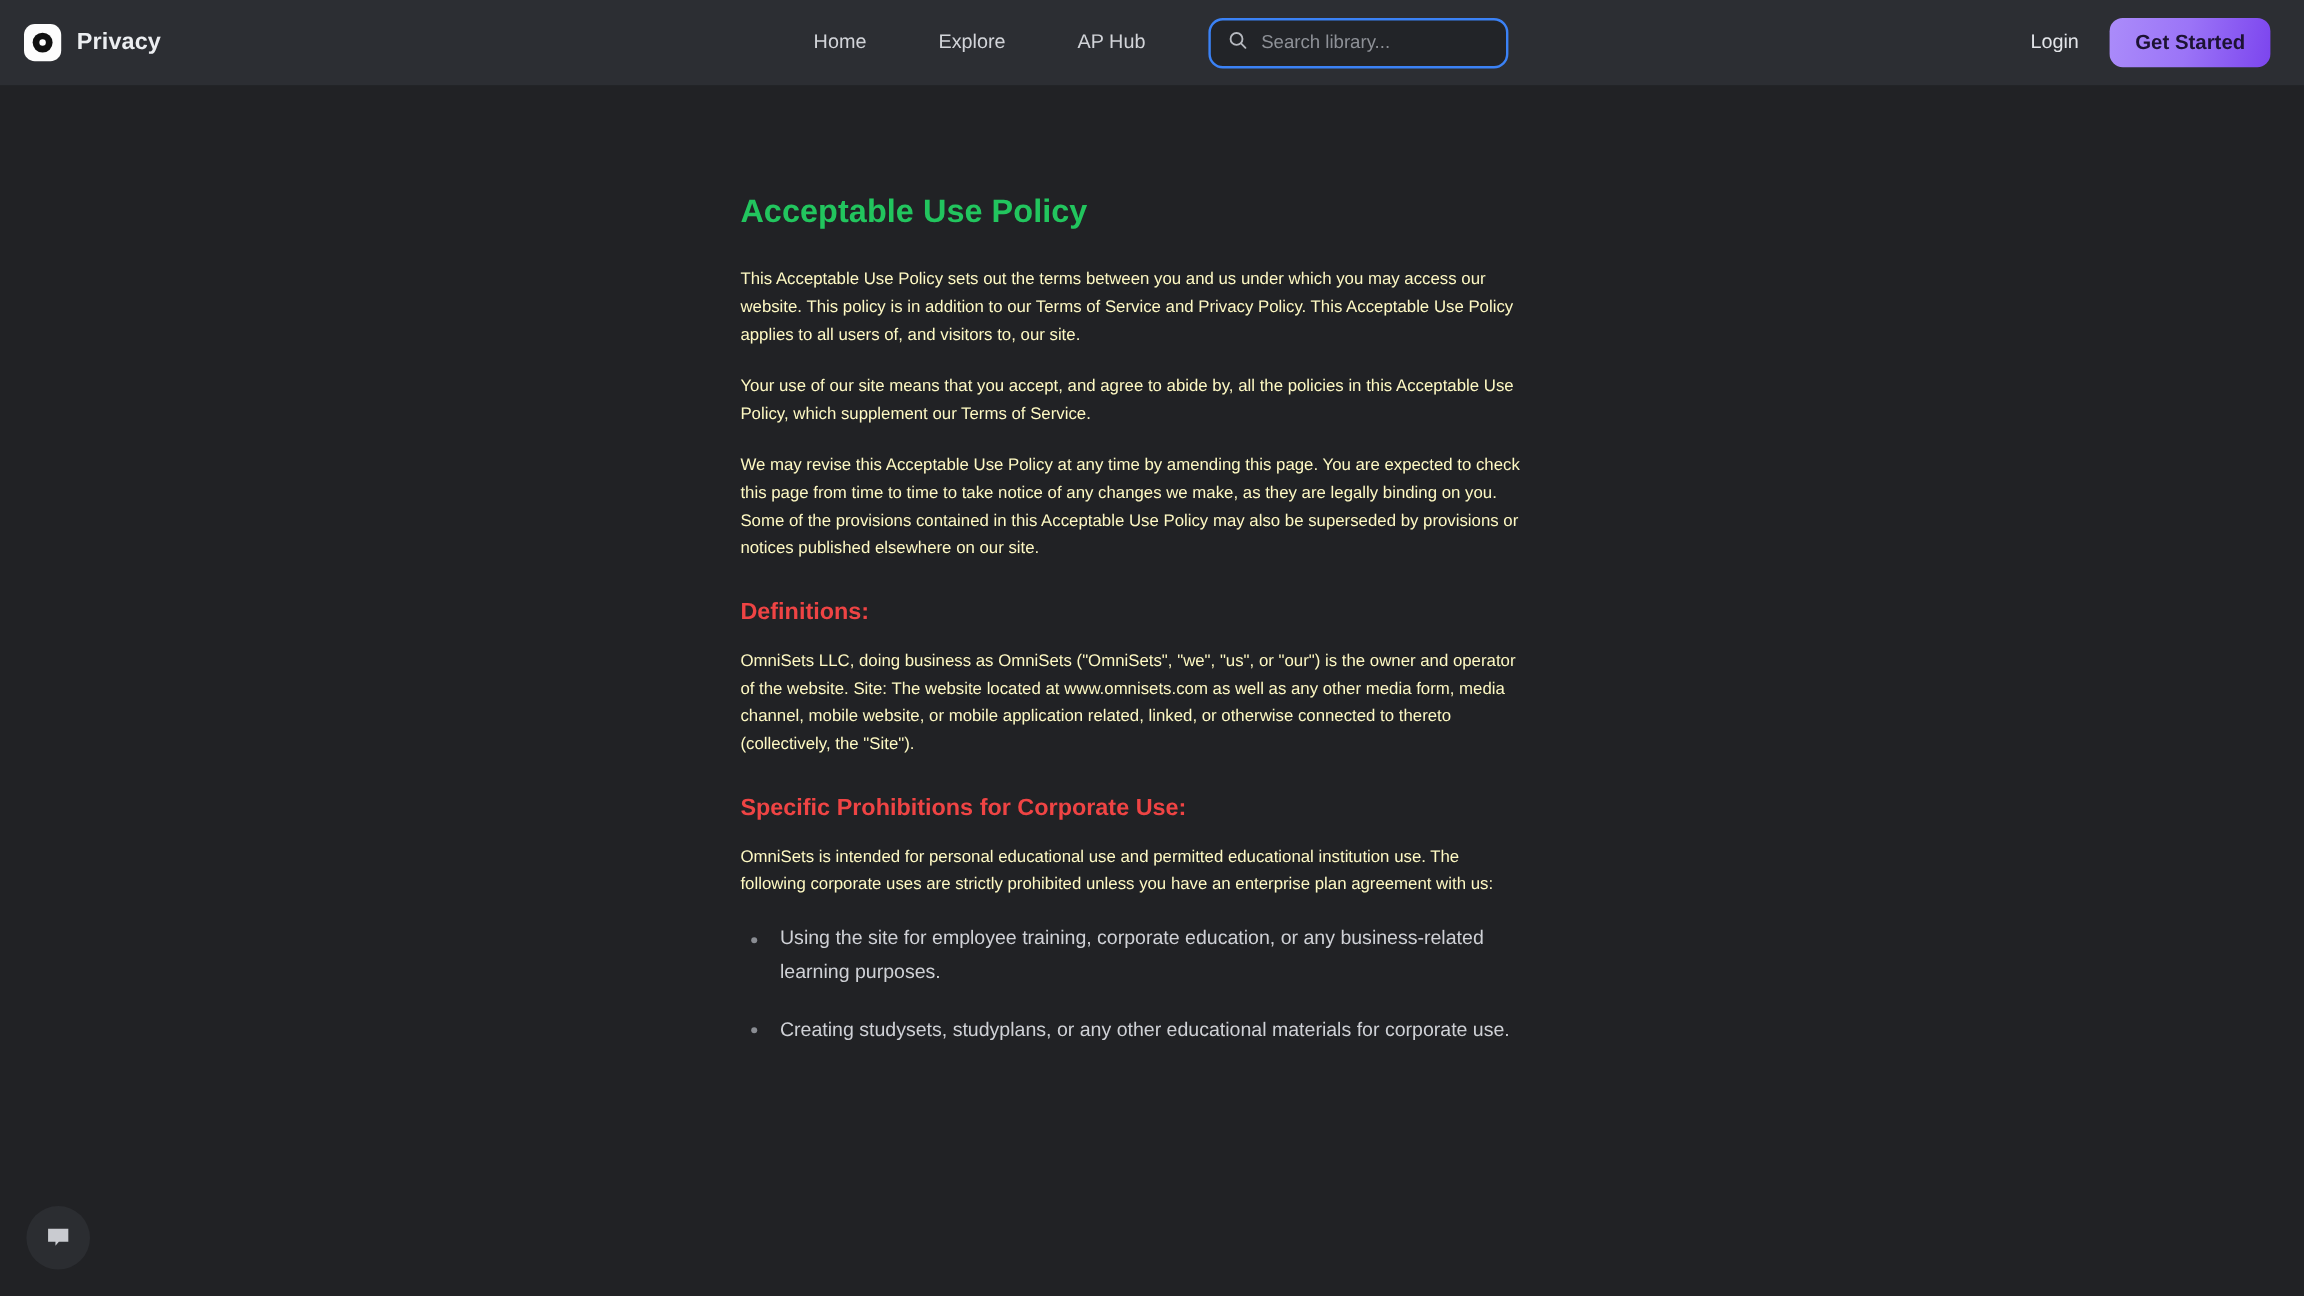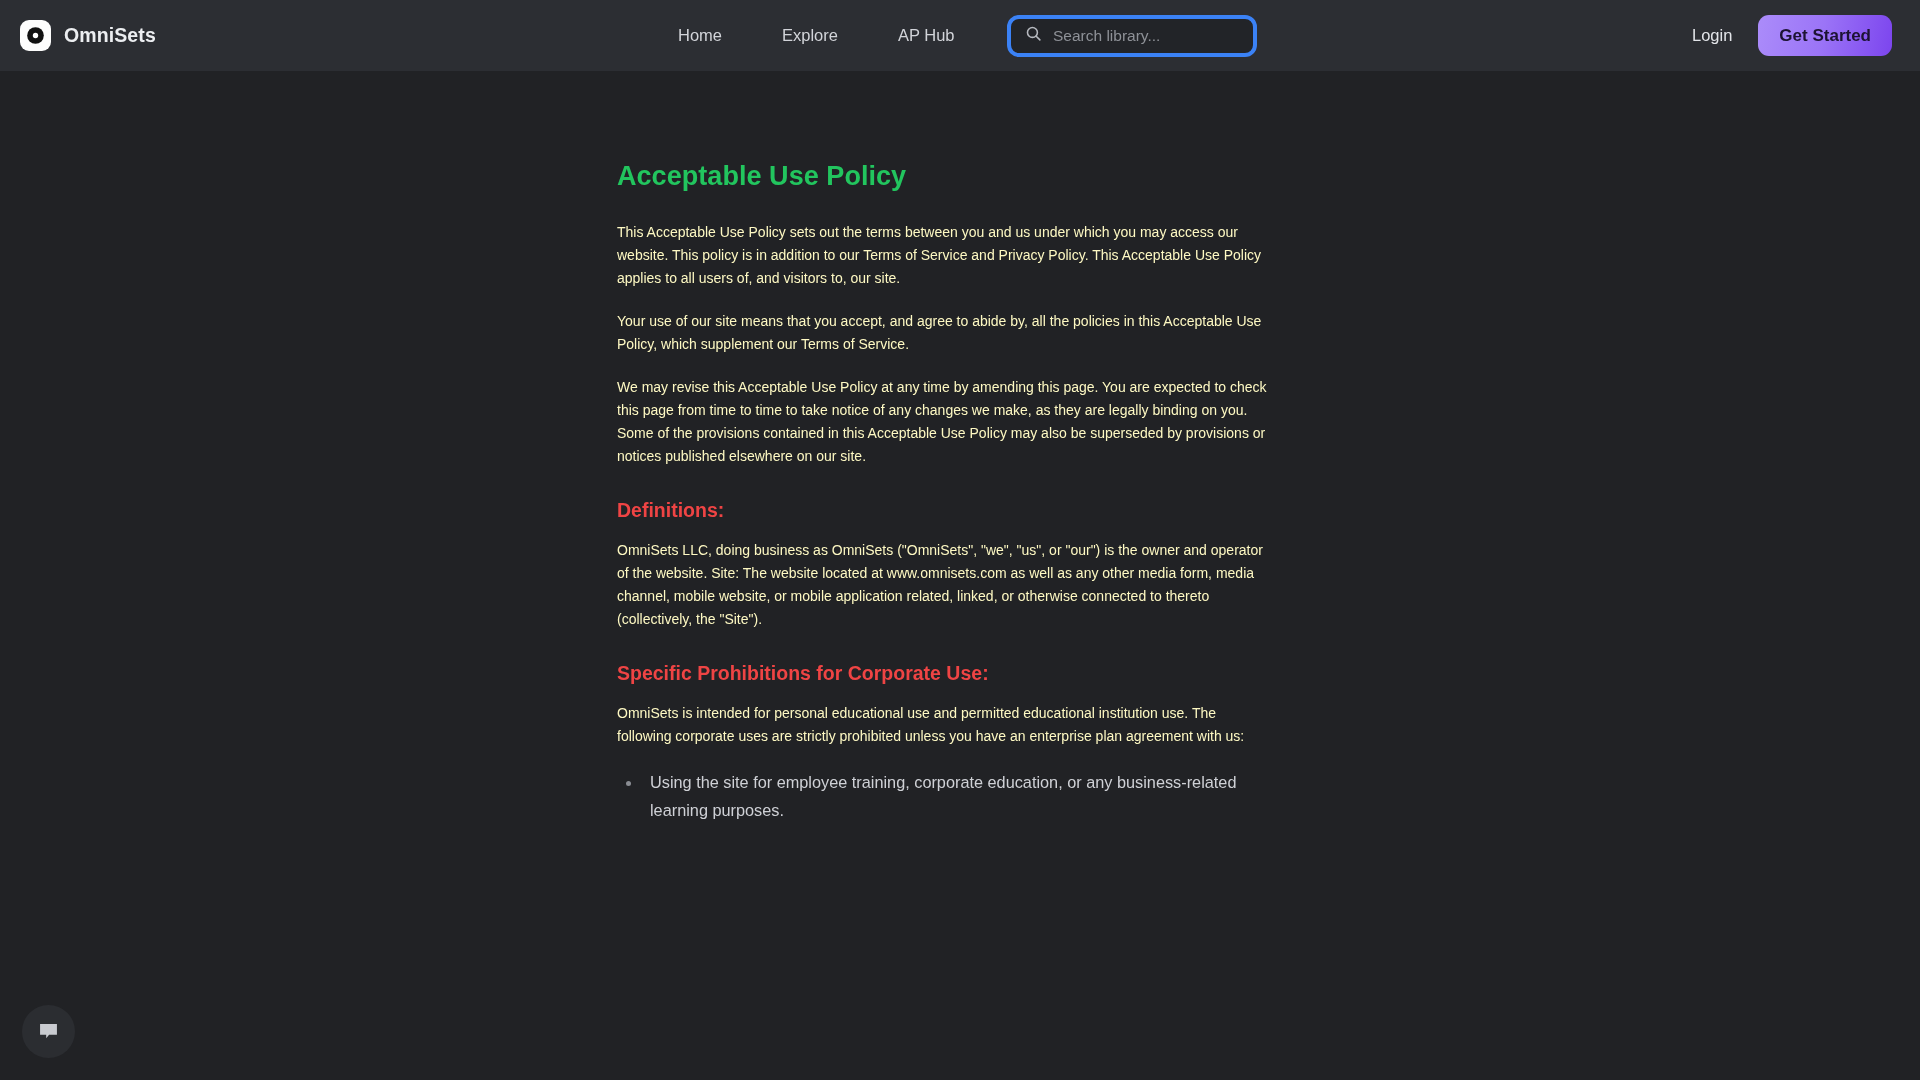--- a/index.html
+++ b/index.html
@@ -73,21 +73,21 @@
     border-radius: 8px;
     text-decoration: none;
   }
 
   .search-wrap {
     position: absolute;
     left: 1007px;
     width: 250px;
     height: 42px;
     background: #222428;
-    border: 4px solid #3b82f6;
+    border: 2px solid #3b82f6;
     border-radius: 12px;
     display: flex;
     align-items: center;
     padding: 0 14px;
     gap: 11px;
   }
   .search-icon { flex: 0 0 auto; display: block; }
   .search-input {
     flex: 1 1 auto;
     background: transparent;
@@ -214,21 +214,21 @@
 
 <div class="header">
 
   <div class="brand">
     <span class="brand-logo">
       <svg width="19" height="19" viewBox="0 0 24 24" aria-hidden="true">
         <circle cx="12" cy="12" r="10.5" fill="#111111"></circle>
         <circle cx="12" cy="12" r="3.4" fill="#ffffff"></circle>
       </svg>
     </span>
-    <span class="brand-name">OmniSets</span>
+    <span class="brand-name">Privacy</span>
   </div>
 
   <nav class="nav">
     <a class="nav-link">Home</a>
     <a class="nav-link">Explore</a>
     <a class="nav-link">AP Hub</a>
     <a class="nav-link">Library</a>
   </nav>
 
   <div class="search-wrap">
@@ -258,20 +258,21 @@
     <p class="doc-p">We may revise this Acceptable Use Policy at any time by amending this page. You are expected to check this page from time to time to take notice of any changes we make, as they are legally binding on you. Some of the provisions contained in this Acceptable Use Policy may also be superseded by provisions or notices published elsewhere on our site.</p>
 
     <h2 class="doc-h2">Definitions:</h2>
     <p class="doc-p">OmniSets LLC, doing business as OmniSets ("OmniSets", "we", "us", or "our") is the owner and operator of the website. Site: The website located at www.omnisets.com as well as any other media form, media channel, mobile website, or mobile application related, linked, or otherwise connected to thereto (collectively, the "Site").</p>
 
     <h2 class="doc-h2">Specific Prohibitions for Corporate Use:</h2>
     <p class="doc-p">OmniSets is intended for personal educational use and permitted educational institution use. The following corporate uses are strictly prohibited unless you have an enterprise plan agreement with us:</p>
 
     <ul class="doc-list">
       <li class="doc-li">Using the site for employee training, corporate education, or any business-related learning purposes.</li>
+      <li class="doc-li">Creating studysets, studyplans, or any other educational materials for corporate use.</li>
     </ul>
 
   </div>
 
   <button class="chat-button">
     <span>
       <svg width="23" height="23" viewBox="0 0 24 24" aria-hidden="true">
         <path d="M3.2 4.2h17.6v11.2h-8.2l-3.0 3.6v-3.6H3.2z" fill="#c9cbd0"></path>
       </svg>
     </span>

